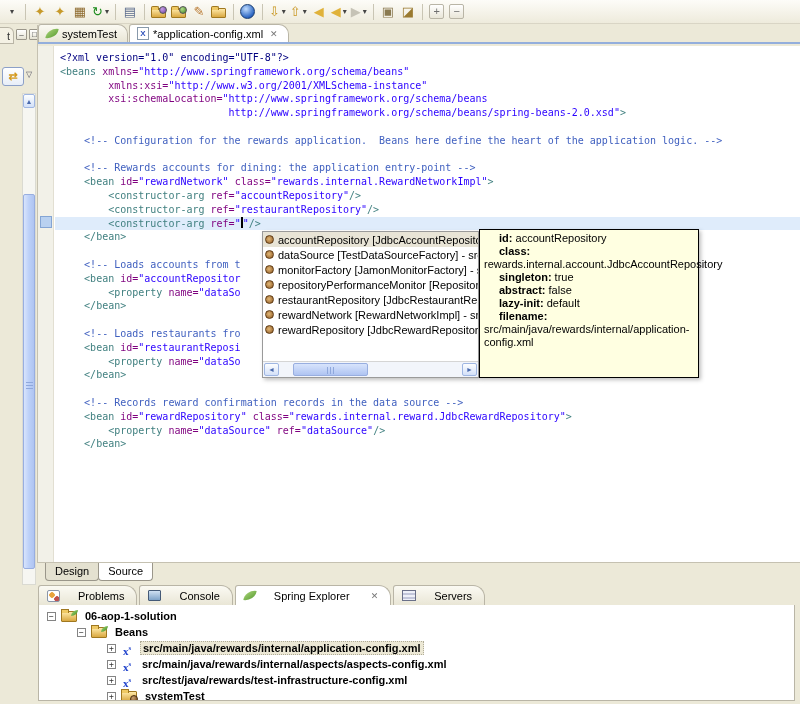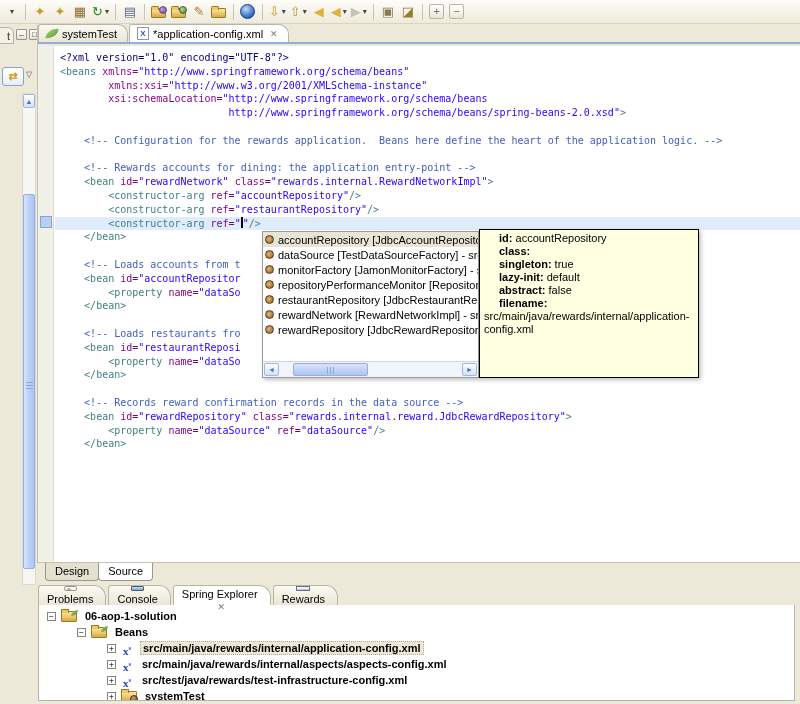--- a/index.html
+++ b/index.html
@@ -100,23 +100,23 @@
   
   #src-tabs { position:absolute; left:37px; top:562px; width:763px; height:20px; background:#ECE9D8;
               display:flex; align-items:flex-start; padding-left:8px; border-top:1px solid #C5C1B1; }
   .stab { padding:2px 9px 3px; border:1px solid #9A968A; border-top:none; margin-right:-1px;
           background:#E4E1D0; border-radius:0 0 4px 4px; }
   .stab.active { background:#FFF; position:relative; }
 
   
   #bottom-panel { position:absolute; left:38px; top:584px; width:757px; height:117px; }
   #bottom-tabbar { display:flex; align-items:flex-end; height:21px; }
-  .btab { display:flex; align-items:center; gap:2px; height:20px; padding:0 12px 0 8px;
+  .btab { display:flex; align-items:center; gap:18px; height:20px; padding:0 12px 0 8px;
           border:1px solid #B9B5A6; border-bottom:none; border-radius:3px 12px 0 0; margin-right:2px;
-          background:linear-gradient(#FBFAF3,#E9E6D6); white-space:nowrap;flex-direction:column; }
+          background:linear-gradient(#FBFAF3,#E9E6D6); white-space:nowrap; }
   .btab.active { background:#FFF; }
   #bottom-content { height:96px; background:#FFF; border:1px solid #B9B5A6; border-top:none; overflow:hidden; padding-top:3px; }
 
   .icn-problems { width:13px; height:12px; background:
       radial-gradient(circle at 4px 4px,#E8A33D 2.5px,transparent 3px),
       radial-gradient(circle at 9px 8px,#C0504D 2.5px,transparent 3px),#FFF;
       border:1px solid #8A96A8; border-radius:2px; }
   .icn-console { width:13px; height:11px; border:1px solid #445A77; border-radius:1px;
       background:linear-gradient(#CFE0F2,#7FA3C8); }
   .icn-servers { width:14px; height:11px; border:1px solid #6A7088;
@@ -319,23 +319,24 @@
     <div id="comp-hscroll">
       <div class="hsb-btn" id="hsb-left">◄</div>
       <div id="hsb-thumb"></div>
       <div class="hsb-btn" id="hsb-right">►</div>
     </div>
   </div>
 
   <div id="tooltip">
       <div class="tip-row"><b>id:</b><span> accountRepository</span></div>
       <div class="tip-row"><b>class:</b><span></span></div>
+      <div class="tip-row"><span> rewards.internal.account.JdbcAccountRepository</span></div>
       <div class="tip-row"><b>singleton:</b><span> true</span></div>
+      <div class="tip-row"><b>abstract:</b><span> false</span></div>
       <div class="tip-row"><b>lazy-init:</b><span> default</span></div>
-      <div class="tip-row"><b>abstract:</b><span> false</span></div>
       <div class="tip-row"><b>filename:</b><span> src/main/java/rewards/internal/application-config.xml</span></div>
     </div>
 
   <div id="src-tabs">
       <div class="stab">Design</div>
       <div class="stab active">Source</div>
     </div>
 
   <div id="bottom-panel">
     <div id="bottom-tabbar">
@@ -347,21 +348,21 @@
           <span class="icn icn-console"></span>
           <span>Console</span>
         </div>
         <div class="btab active">
           <span class="icn icn-spring-leaf"></span>
           <span>Spring Explorer</span>
           <span class="tab-close">✕</span>
         </div>
         <div class="btab">
           <span class="icn icn-servers"></span>
-          <span>Rewards</span>
+          <span>Servers</span>
         </div>
       </div>
     <div id="bottom-content">
       <div id="tree">
           <div class="tree-row" style="padding-left: 8px;">
             <span class="twisty">−</span>
             <span class="icn icn-spring-project"></span>
             <span class="tree-label">06-aop-1-solution</span>
           </div>
           <div class="tree-row" style="padding-left: 38px;">

